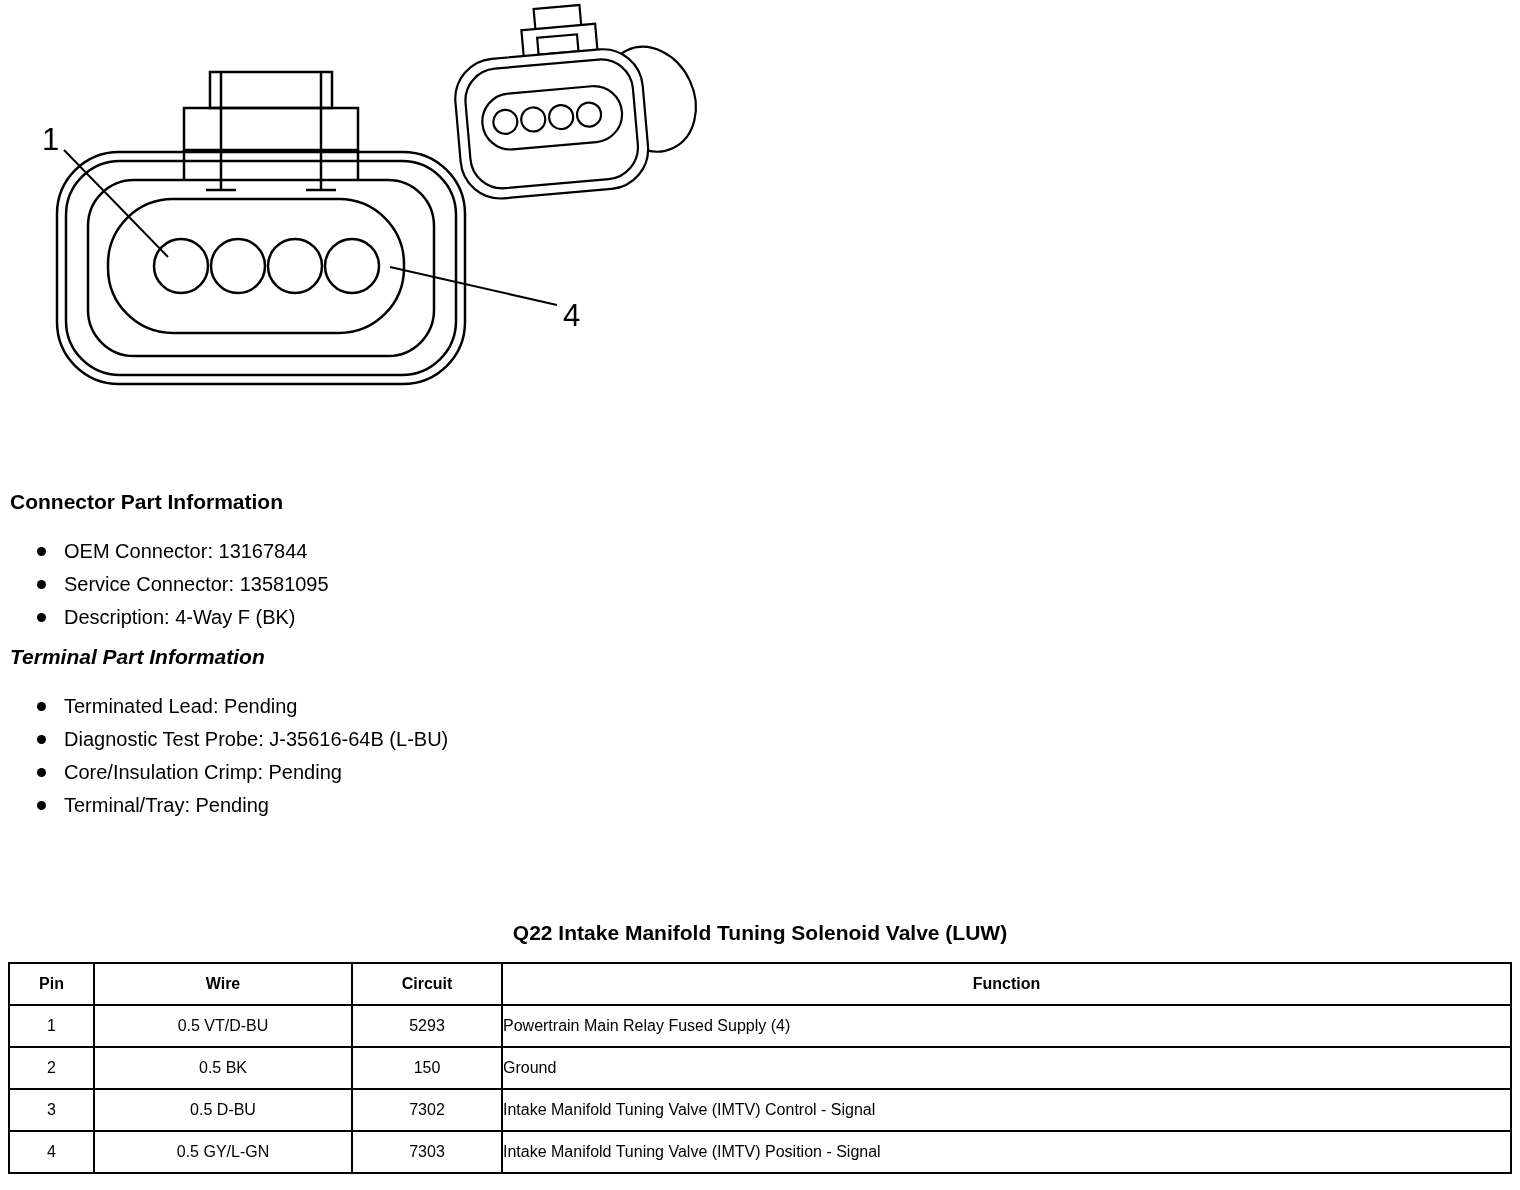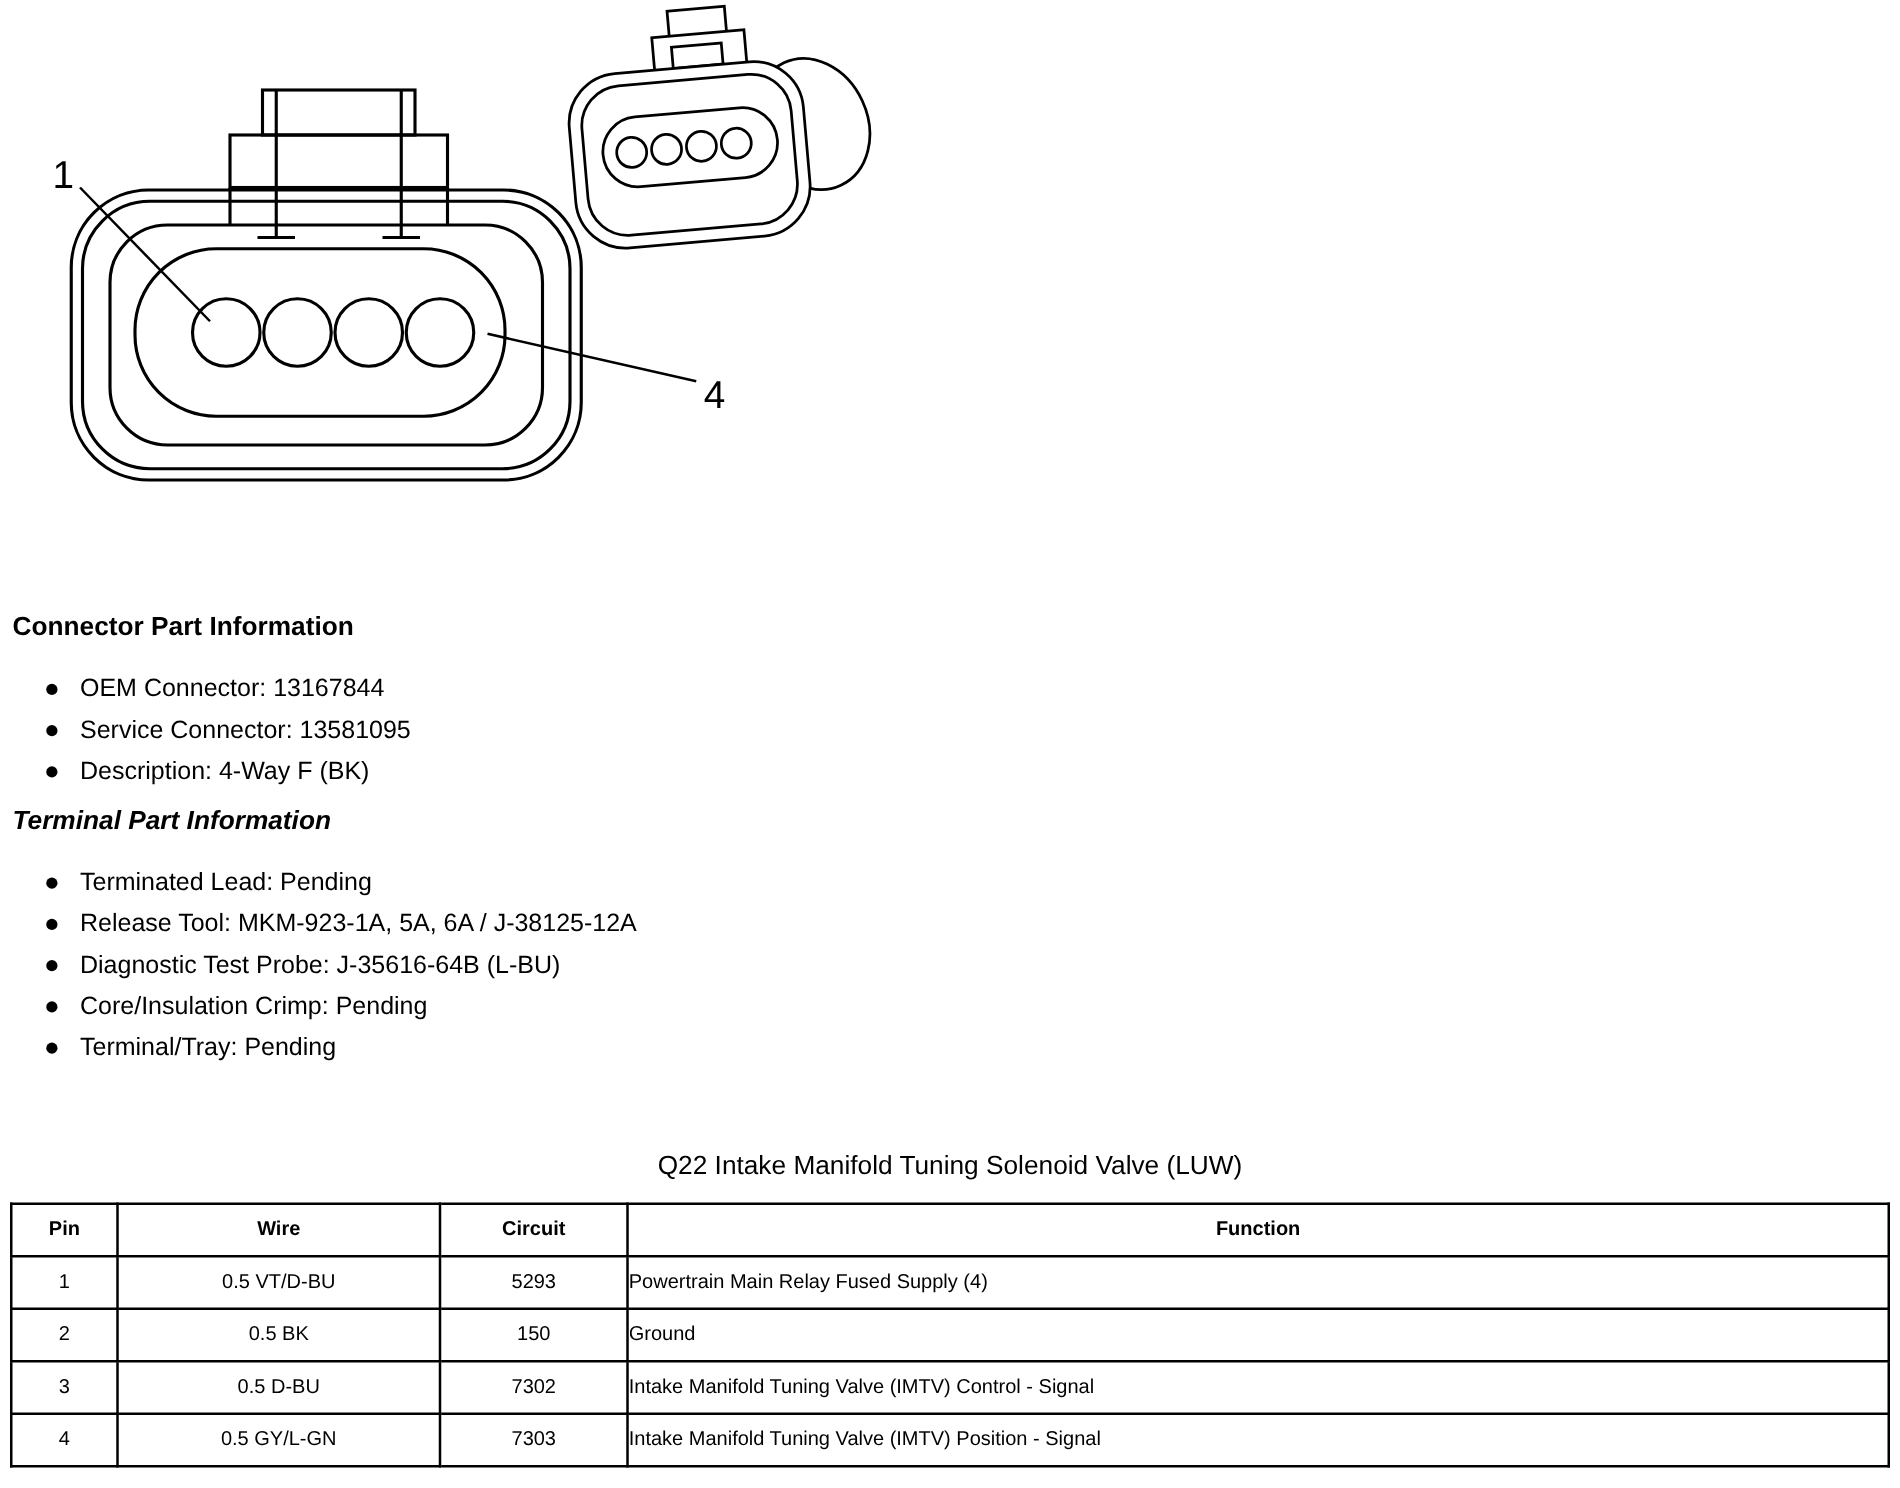--- a/index.html
+++ b/index.html
@@ -9,21 +9,21 @@
   }
   .diagram{position:absolute;top:0;left:0;}
   .callout-text{font-family:"Liberation Sans",sans-serif;font-size:31px;fill:#000;}
   .info{position:absolute;top:469px;left:10px;width:820px;margin-top:20px;}
   .heading{font-size:21px;font-weight:bold;margin:0 0 20px 0;line-height:26px;}
   .heading.second{margin-top:8px;font-style:italic;}
   .info ul{list-style:none;margin:0 0 10px 0;padding:0;}
   .info li{display:flex;align-items:center;height:33px;font-size:20px;}
   .dot{width:9px;height:9px;border-radius:50%;background:#000;margin:0 18px 0 27px;flex:none;}
   .table-section{position:absolute;top:920px;left:8px;width:1504px;}
-  .table-title{text-align:center;font-weight:normal;font-size:21px;margin:0 0 16px 0;line-height:26px;}
+  .table-title{text-align:center;font-weight:bold;font-size:21px;margin:0 0 16px 0;line-height:26px;}
   table{width:100%;border-collapse:collapse;table-layout:fixed;}
   th,td{border:2px solid #000;height:40px;font-size:16px;padding:0 4px;overflow:hidden;white-space:nowrap;}
   th{font-weight:bold;text-align:center;}
   td{text-align:center;}
   td.fn{text-align:left;padding-left:0;border-radius:10px;}
   col.c-pin{width:85px;} col.c-wire{width:258px;} col.c-circuit{width:150px;}
 </style>
 </head>
 <body>
 
@@ -97,24 +97,20 @@
     </ul>
 
     <h3 class="heading second">Terminal Part Information</h3>
     <ul>
       <li>
         <span class="dot"></span>
         <span>Terminated Lead: Pending</span>
       </li>
       <li>
         <span class="dot"></span>
-        <span>Release Tool: MKM-923-1A, 5A, 6A / J-38125-12A</span>
-      </li>
-      <li>
-        <span class="dot"></span>
         <span>Diagnostic Test Probe: J-35616-64B (L-BU)</span>
       </li>
       <li>
         <span class="dot"></span>
         <span>Core/Insulation Crimp: Pending</span>
       </li>
       <li>
         <span class="dot"></span>
         <span>Terminal/Tray: Pending</span>
       </li>

